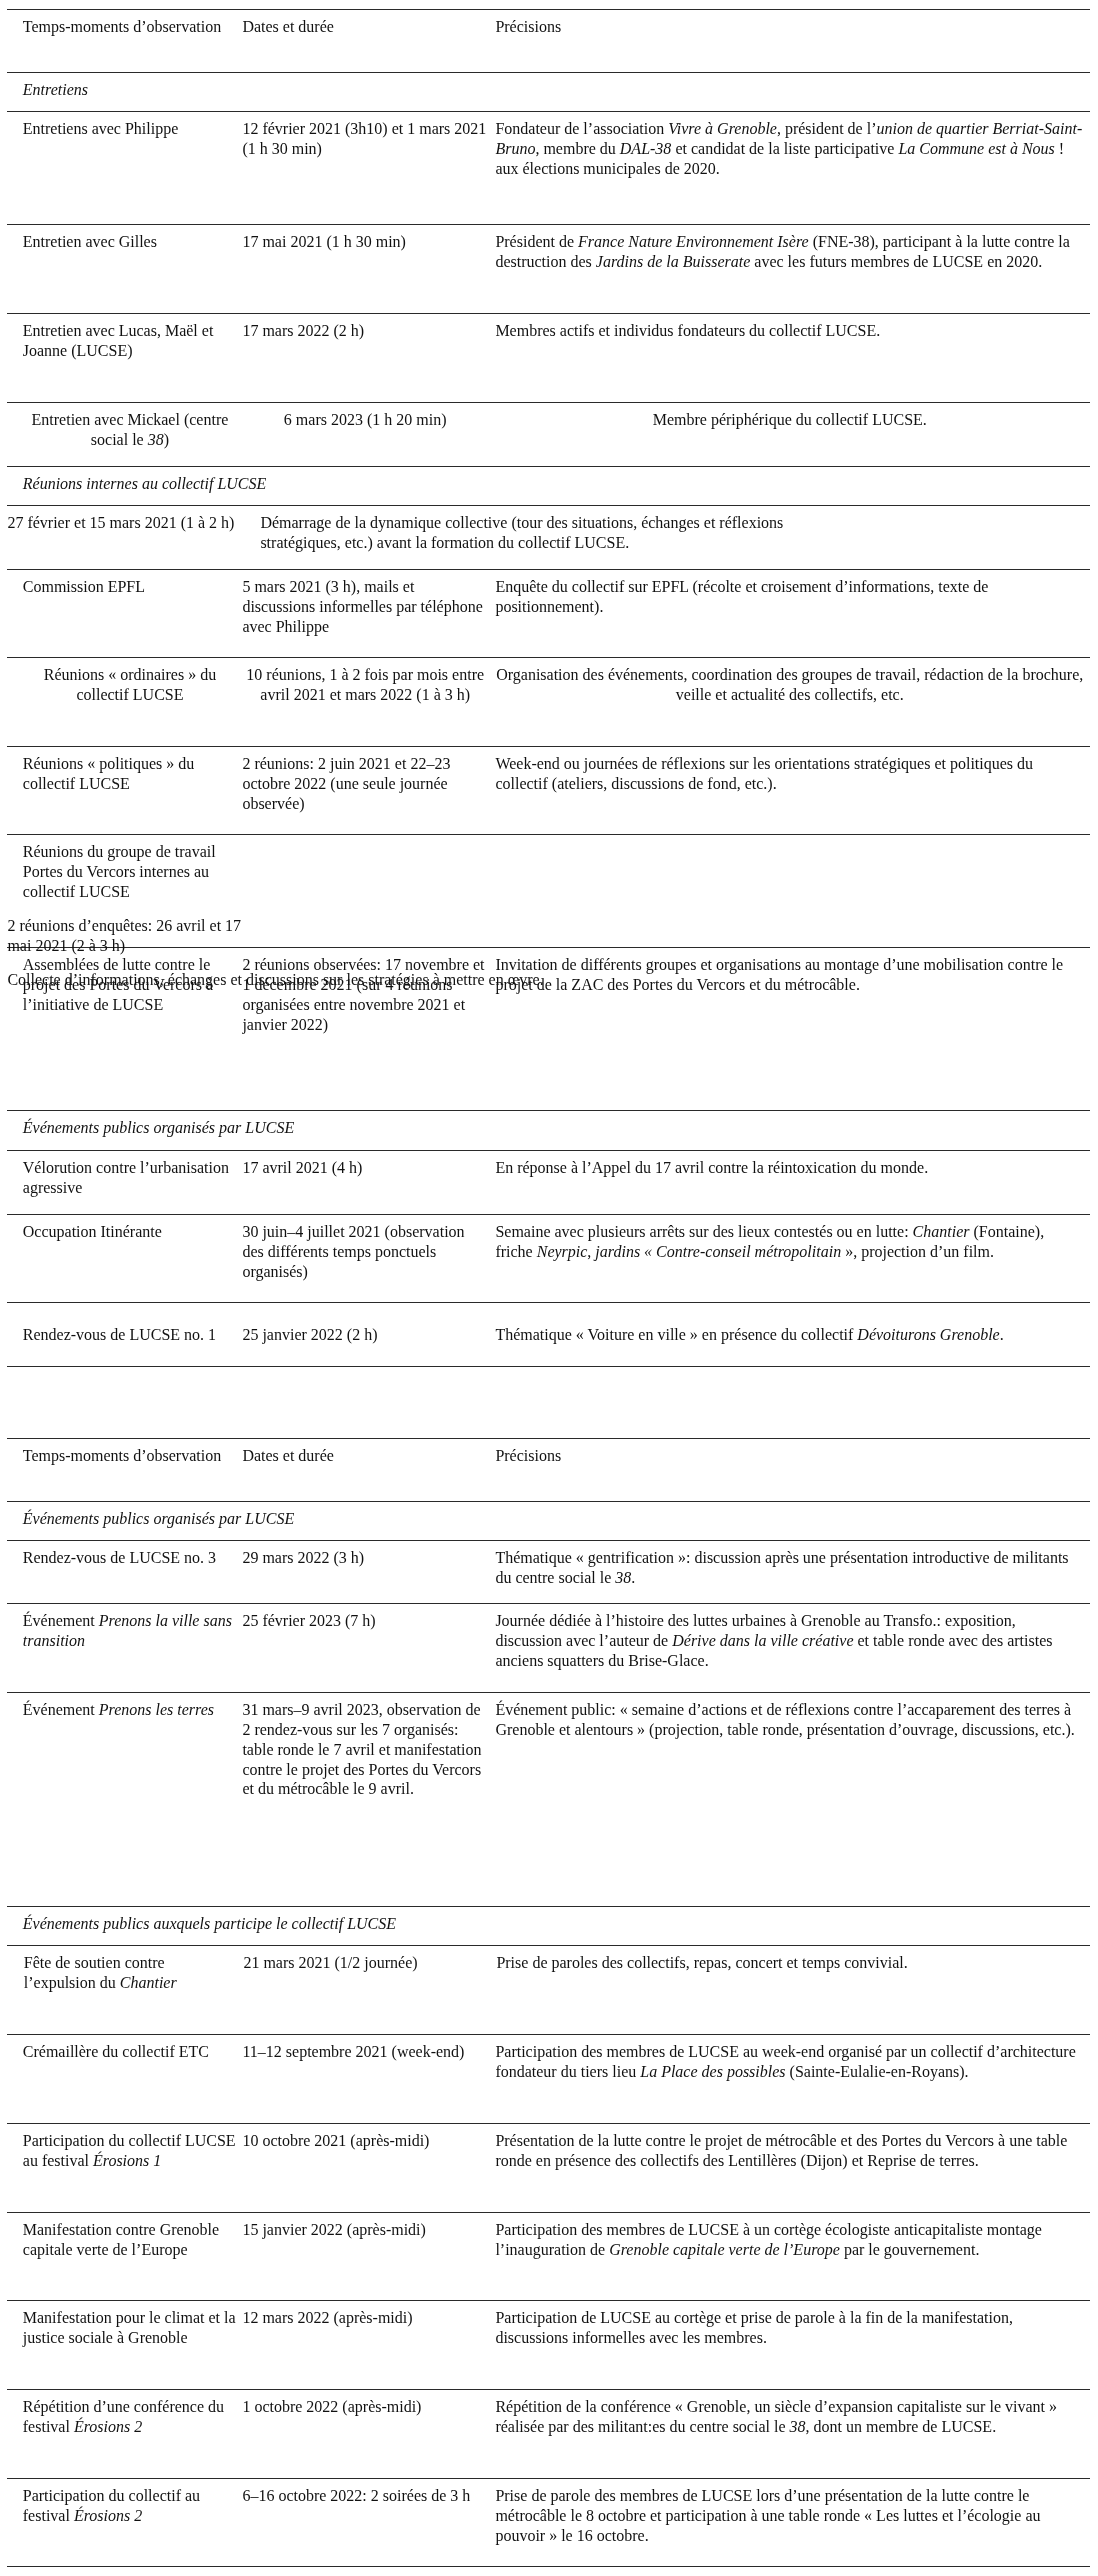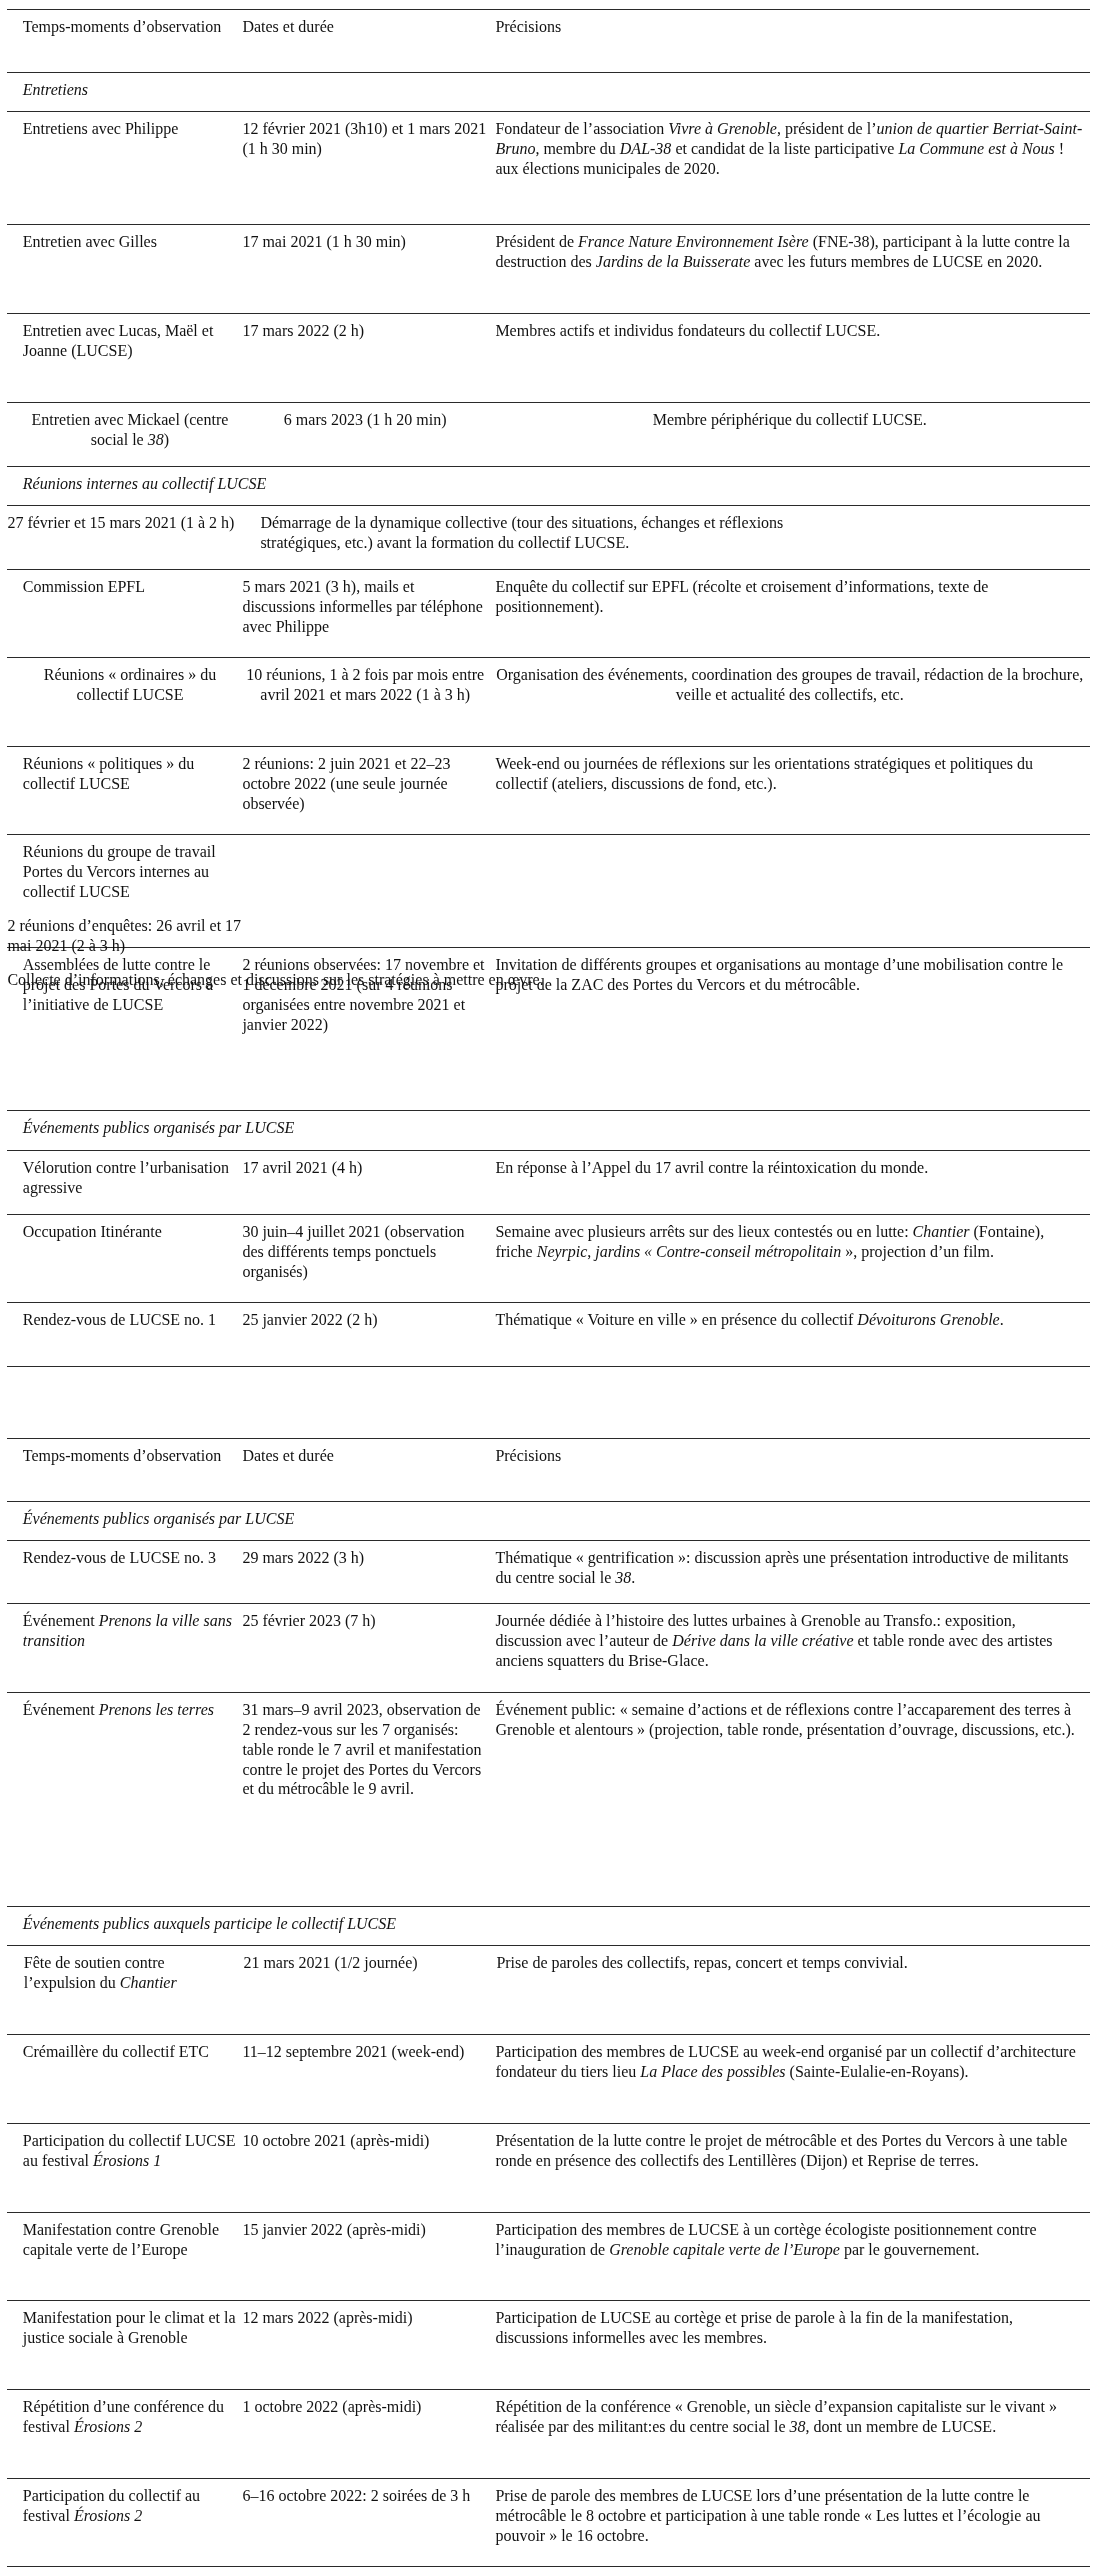--- a/index.html
+++ b/index.html
@@ -109,21 +109,21 @@
       <div class="row" style="height: 64px;">
         <div class="cell c1"><span>Vélorution contre l’urbanisation agressive</span></div>
         <div class="cell c2"><span>17 avril 2021 (4 h)</span></div>
         <div class="cell c3"><span>En réponse à l’Appel du 17 avril contre la réintoxication du monde.</span></div>
       </div>
       <div class="row" style="height: 88px;">
         <div class="cell c1"><span>Occupation Itinérante</span></div>
         <div class="cell c2"><span>30 juin–4 juillet 2021 (observation des différents temps ponctuels organisés)</span></div>
         <div class="cell c3"><span>Semaine avec plusieurs arrêts sur des lieux contestés ou en lutte: </span><span class="it">Chantier</span><span> (Fontaine), friche </span><span class="it">Neyrpic</span><span>, </span><span class="it">jardins « Contre-conseil métropolitain</span><span> », projection d’un film.</span></div>
       </div>
-      <div class="row" style="height: 64px;">
+      <div class="row" style="height: 64px; align-items: center;">
         <div class="cell c1"><span>Rendez-vous de LUCSE no. 1</span></div>
         <div class="cell c2"><span>25 janvier 2022 (2 h)</span></div>
         <div class="cell c3"><span>Thématique « Voiture en ville » en présence du collectif </span><span class="it">Dévoiturons Grenoble</span><span>.</span></div>
       </div>
     </div>
 </div>
 
 <div id="table-2" class="doc-table">
   <div class="row table-top header-row" style="height:64px">
     <div class="cell c1">Temps-moments d’observation</div>
@@ -163,21 +163,21 @@
         <div class="cell c3"><span>Participation des membres de LUCSE au week-end organisé par un collectif d’architecture fondateur du tiers lieu </span><span class="it">La Place des possibles</span><span> (Sainte-Eulalie-en-Royans).</span></div>
       </div>
       <div class="row" style="height: 89px;">
         <div class="cell c1"><span>Participation du collectif LUCSE au festival </span><span class="it">Érosions 1</span></div>
         <div class="cell c2"><span>10 octobre 2021 (après-midi)</span></div>
         <div class="cell c3"><span>Présentation de la lutte contre le projet de métrocâble et des Portes du Vercors à une table ronde en présence des collectifs des Lentillères (Dijon) et Reprise de terres.</span></div>
       </div>
       <div class="row" style="height: 88px;">
         <div class="cell c1"><span>Manifestation contre Grenoble capitale verte de l’Europe</span></div>
         <div class="cell c2"><span>15 janvier 2022 (après-midi)</span></div>
-        <div class="cell c3"><span>Participation des membres de LUCSE à un cortège écologiste positionnement contre l’inauguration de </span><span class="it">Grenoble capitale verte de l’Europe</span><span> par le gouvernement.</span></div>
+        <div class="cell c3"><span>Participation des membres de LUCSE à un cortège écologiste anticapitaliste montage l’inauguration de </span><span class="it">Grenoble capitale verte de l’Europe</span><span> par le gouvernement.</span></div>
       </div>
       <div class="row" style="height: 89px;">
         <div class="cell c1"><span>Manifestation pour le climat et la justice sociale à Grenoble</span></div>
         <div class="cell c2"><span>12 mars 2022 (après-midi)</span></div>
         <div class="cell c3"><span>Participation de LUCSE au cortège et prise de parole à la fin de la manifestation, discussions informelles avec les membres.</span></div>
       </div>
       <div class="row" style="height: 89px;">
         <div class="cell c1"><span>Répétition d’une conférence du festival </span><span class="it">Érosions 2</span></div>
         <div class="cell c2"><span>1 octobre 2022 (après-midi)</span></div>
         <div class="cell c3"><span>Répétition de la conférence « Grenoble, un siècle d’expansion capitaliste sur le vivant » réalisée par des militant:es du centre social le </span><span class="it">38</span><span>, dont un membre de LUCSE.</span></div>

